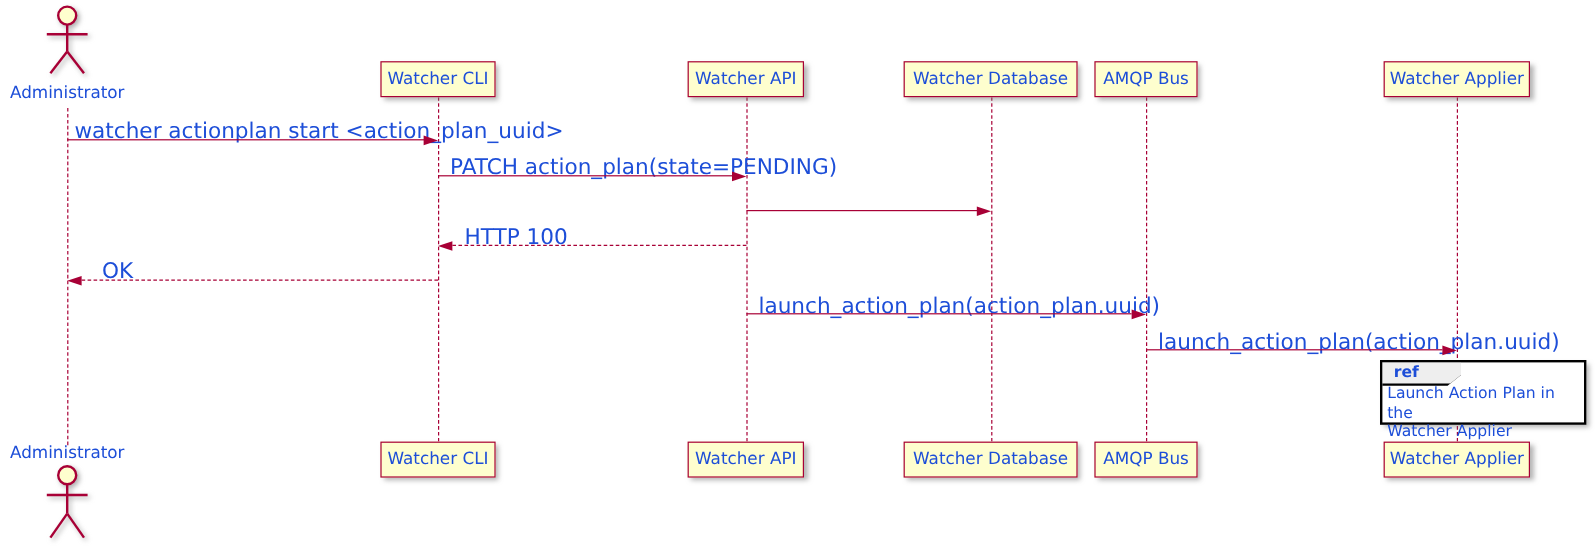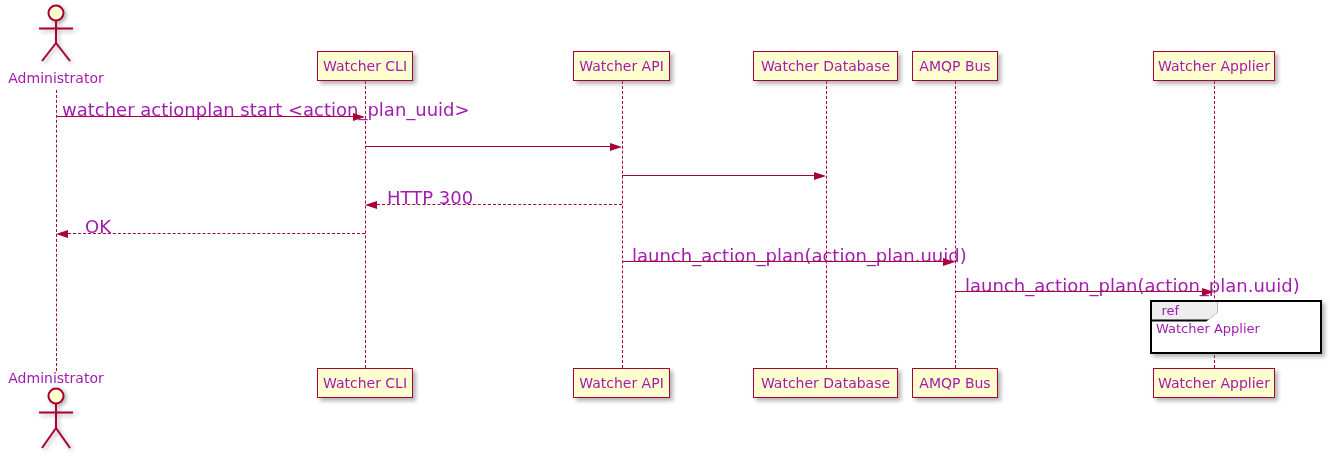--- a/index.html
+++ b/index.html
@@ -1,21 +1,21 @@
 <!DOCTYPE html>
 <html><head>
 <meta charset="utf-8">
 <style>
   html,body{margin:0;padding:0;background:#ffffff;}
   .canvas{
     position:relative;
     width:1330px;height:456px;
     background:#ffffff;
     font-family:"DejaVu Sans", sans-serif;
-    color:#a21caf;
+    color:#1d4ed8;
     overflow:hidden;
   }
   .lifeline{
     position:absolute;
     width:0;
     border-left:1px dashed #A80036;
     z-index:1;
   }
   .pbox{
     position:absolute;
@@ -72,21 +72,21 @@
     position:absolute;left:-0.5px;top:-0.5px;width:66px;height:20px;
     background:#000000;
     clip-path:polygon(0 0,100% 0,100% 55%,83% 100%,0 100%);
   }
   .ref-tab-inner{
     position:absolute;left:0;top:0;width:80px;height:18px;
     background:#EEEEEE;
     clip-path:polygon(0 0,100% 0,100% 55%,83% 100%,0 100%);
     display:flex;align-items:center;
     padding-left:10px;box-sizing:border-box;
-    font-weight:normal;font-size:13px;
+    font-weight:bold;font-size:13px;
   }
   .ref-body{
     position:absolute;left:4px;top:19px;right:2px;
     line-height:15.5px;font-size:13px;
   }
 </style>
 </head>
 <body>
 
 <div class="canvas">
@@ -110,47 +110,49 @@
   <div class="pbox" style="left:317px;top:51px;width:96px;">Watcher CLI</div>
   <div class="pbox" style="left:573px;top:51px;width:97px;">Watcher API</div>
   <div class="pbox" style="left:753px;top:51px;width:145px;">Watcher Database</div>
   <div class="pbox" style="left:912px;top:51px;width:86px;">AMQP Bus</div>
   <div class="pbox" style="left:1153px;top:51px;width:122px;">Watcher Applier</div>
 
   <div class="msg-label" style="left:62px;top:99px;">watcher actionplan start &lt;action_plan_uuid&gt;</div>
   <div class="arrow-line solid" style="left:56px;top:116px;width:298px;"></div>
   <div class="arrow-head right" style="left:353px;top:112.5px;"></div>
 
+  <div class="msg-label" style="left:375px;top:129px;">PATCH action_plan(state=PENDING)</div>
   <div class="arrow-line solid" style="left:365px;top:146px;width:246px;"></div>
   <div class="arrow-head right" style="left:610px;top:142.5px;"></div>
 
   <div class="arrow-line solid" style="left:622px;top:175px;width:193px;"></div>
   <div class="arrow-head right" style="left:814px;top:171.5px;"></div>
 
-  <div class="msg-label" style="left:387px;top:187px;">HTTP 300</div>
+  <div class="msg-label" style="left:387px;top:187px;">HTTP 100</div>
   <div class="arrow-line dashed" style="left:377px;top:204px;width:245px;"></div>
   <div class="arrow-head left" style="left:365px;top:200.5px;"></div>
 
   <div class="msg-label" style="left:85px;top:216px;">OK</div>
   <div class="arrow-line dashed" style="left:68px;top:233px;width:297px;"></div>
   <div class="arrow-head left" style="left:56px;top:229.5px;"></div>
 
   <div class="msg-label" style="left:632px;top:245px;">launch_action_plan(action_plan.uuid)</div>
   <div class="arrow-line solid" style="left:622px;top:261px;width:321px;"></div>
   <div class="arrow-head right" style="left:943px;top:257.5px;"></div>
 
   <div class="msg-label" style="left:965px;top:275px;">launch_action_plan(action_plan.uuid)</div>
   <div class="arrow-line solid" style="left:955px;top:291px;width:247px;"></div>
   <div class="arrow-head right" style="left:1202px;top:287.5px;"></div>
 
   <div class="ref-frame">
     <div class="ref-tab-outer">
       <div class="ref-tab-inner">ref</div>
     </div>
     <div class="ref-body">
+      <div>Launch Action Plan in the</div>
       <div>Watcher Applier</div>
     </div>
   </div>
 
   <div class="pbox" style="left:317px;top:368px;width:96px;">Watcher CLI</div>
   <div class="pbox" style="left:573px;top:368px;width:97px;">Watcher API</div>
   <div class="pbox" style="left:753px;top:368px;width:145px;">Watcher Database</div>
   <div class="pbox" style="left:912px;top:368px;width:86px;">AMQP Bus</div>
   <div class="pbox" style="left:1153px;top:368px;width:122px;">Watcher Applier</div>
 

